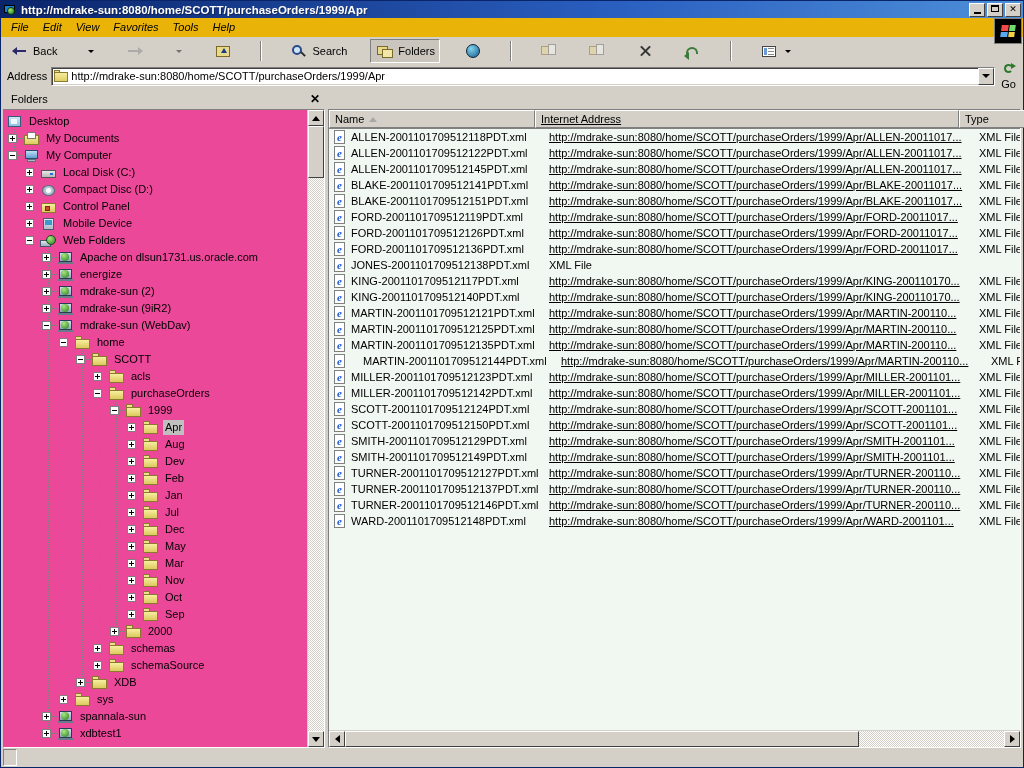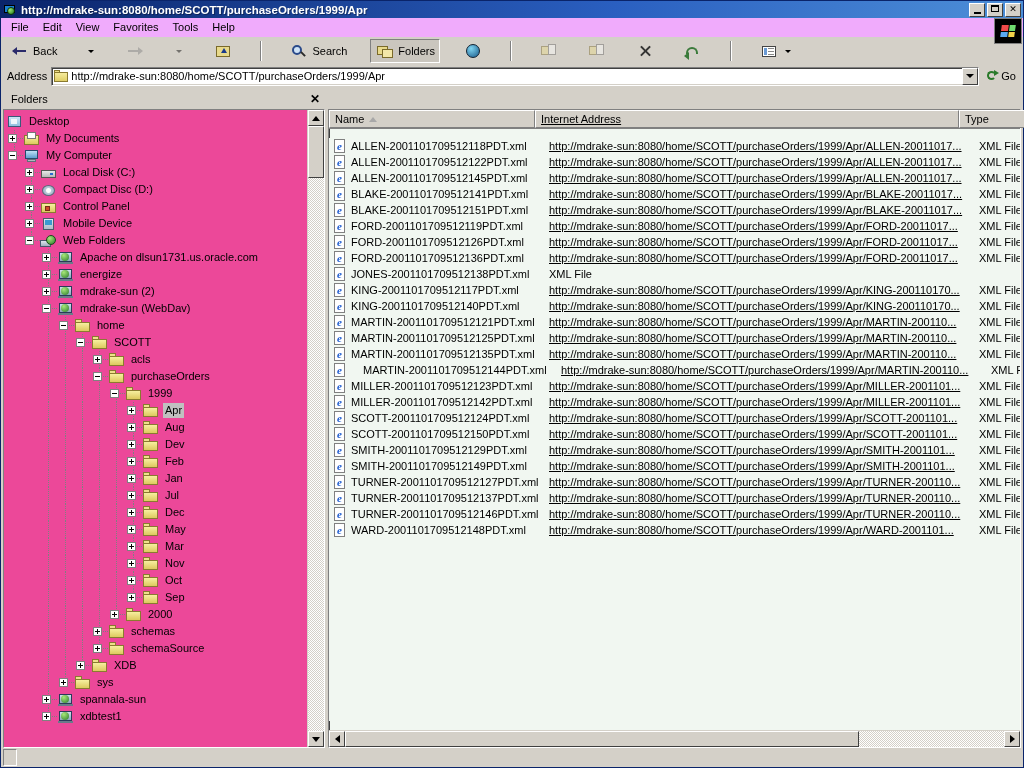--- a/index.html
+++ b/index.html
@@ -66,25 +66,26 @@
     position: relative;
     font-family: "Liberation Sans", sans-serif;
   }
   .winbtn .gl { position: relative; top: -1px; }
   .winbtn.min .gl { top: 3px; display:block; width: 7px; height: 2px; background:#000; }
   .winbtn.max .gl { display:block; width: 8px; height: 7px; border: 1px solid #000; border-top-width: 2px; box-sizing: border-box; }
 
   
   .menubar {
     height: 19px; display: flex; align-items: center;
-    background: #f0abfc;
+    background: #eab308;
     border-bottom: 1px solid #d4d0c8;
     padding-left: 3px;
     flex: none;
     position: relative;
+    font-style: italic;
   }
   .menu-item {
     padding: 2px 7px; font-size: 11px; line-height: 13px;
     white-space: nowrap; cursor: default;
   }
   .brandbox {
     position: absolute; right: 1px; top: 0px;
     width: 28px; height: 26px;
     background: #000;
     border: 1px solid #808080;
@@ -238,21 +239,21 @@
     padding: 0;
   }
   .addr-drop {
     width: 16px; height: 17px; flex: none;
     background: #d4d0c8;
     border: 1px solid; border-color: #fff #404040 #404040 #fff;
     display: flex; align-items: center; justify-content: center;
     box-sizing: border-box;
   }
   .caret-dn { width:0;height:0;border-left:4px solid transparent;border-right:4px solid transparent;border-top:4px solid #000; }
-  .go-btn { display:flex; align-items:center; gap:2px; padding: 0 5px 0 2px; white-space: nowrap; }
+  .go-btn { display:flex; align-items:center; gap:2px; padding: 0 5px 0 2px; white-space: nowrap; flex-direction: column; }
   .go-ico { width: 14px; height: 14px; position: relative; flex:none; }
   .go-ico .arc {
     position:absolute; left:2px; top:2px; width:9px;height:9px;
     border:2px solid #2a7a2a; border-right-color:transparent; border-radius:50%;
     box-sizing:border-box;
   }
   .go-ico .tip {
     position:absolute; right:0px; top:1px; width:0;height:0;
     border-top:3px solid transparent;border-bottom:3px solid transparent;border-left:5px solid #2a7a2a;
   }
@@ -430,21 +431,20 @@
   .tri-rt { width:0;height:0;border-top:4px solid transparent;border-bottom:4px solid transparent;border-left:5px solid #000; }
 
   
   .rightpane {
     flex: 1; display: flex; flex-direction: column; min-width: 0;
     border: 1px solid; border-color: #808080 #fff #fff #808080;
     box-shadow: inset 1px 1px 0 #404040;
     background: #f1f7f1;
     box-sizing: border-box;
     margin-top: 20px;
-    gap: 9px;
   }
   .list-head {
     height: 18px; display: flex; flex: none;
     background: #d4d0c8;
     border-bottom: 1px solid #808080;
   }
   .col-h {
     display: flex; align-items: center; gap: 5px;
     padding: 0 4px 0 5px;
     background: #d4d0c8;
@@ -785,20 +785,35 @@
                 <span class="w"></span>
               </span>
               <span class="tlabel">mdrake-sun (2)</span>
             </div>
             <div class="trow">
               <span class="tw"></span>
               <span class="tw"></span>
               <span class="tw">
                 <span class="vline"></span>
                 <span class="hline"></span>
+                <span class="pm plus"></span>
+              </span>
+              <span class="ticon webserver">
+                <span class="m"></span>
+                <span class="g"></span>
+                <span class="w"></span>
+              </span>
+              <span class="tlabel">mdrake-sun (9iR2)</span>
+            </div>
+            <div class="trow">
+              <span class="tw"></span>
+              <span class="tw"></span>
+              <span class="tw">
+                <span class="vline"></span>
+                <span class="hline"></span>
                 <span class="pm"></span>
               </span>
               <span class="ticon webserver">
                 <span class="m"></span>
                 <span class="g"></span>
                 <span class="w"></span>
               </span>
               <span class="tlabel">mdrake-sun (WebDav)</span>
             </div>
             <div class="trow">

